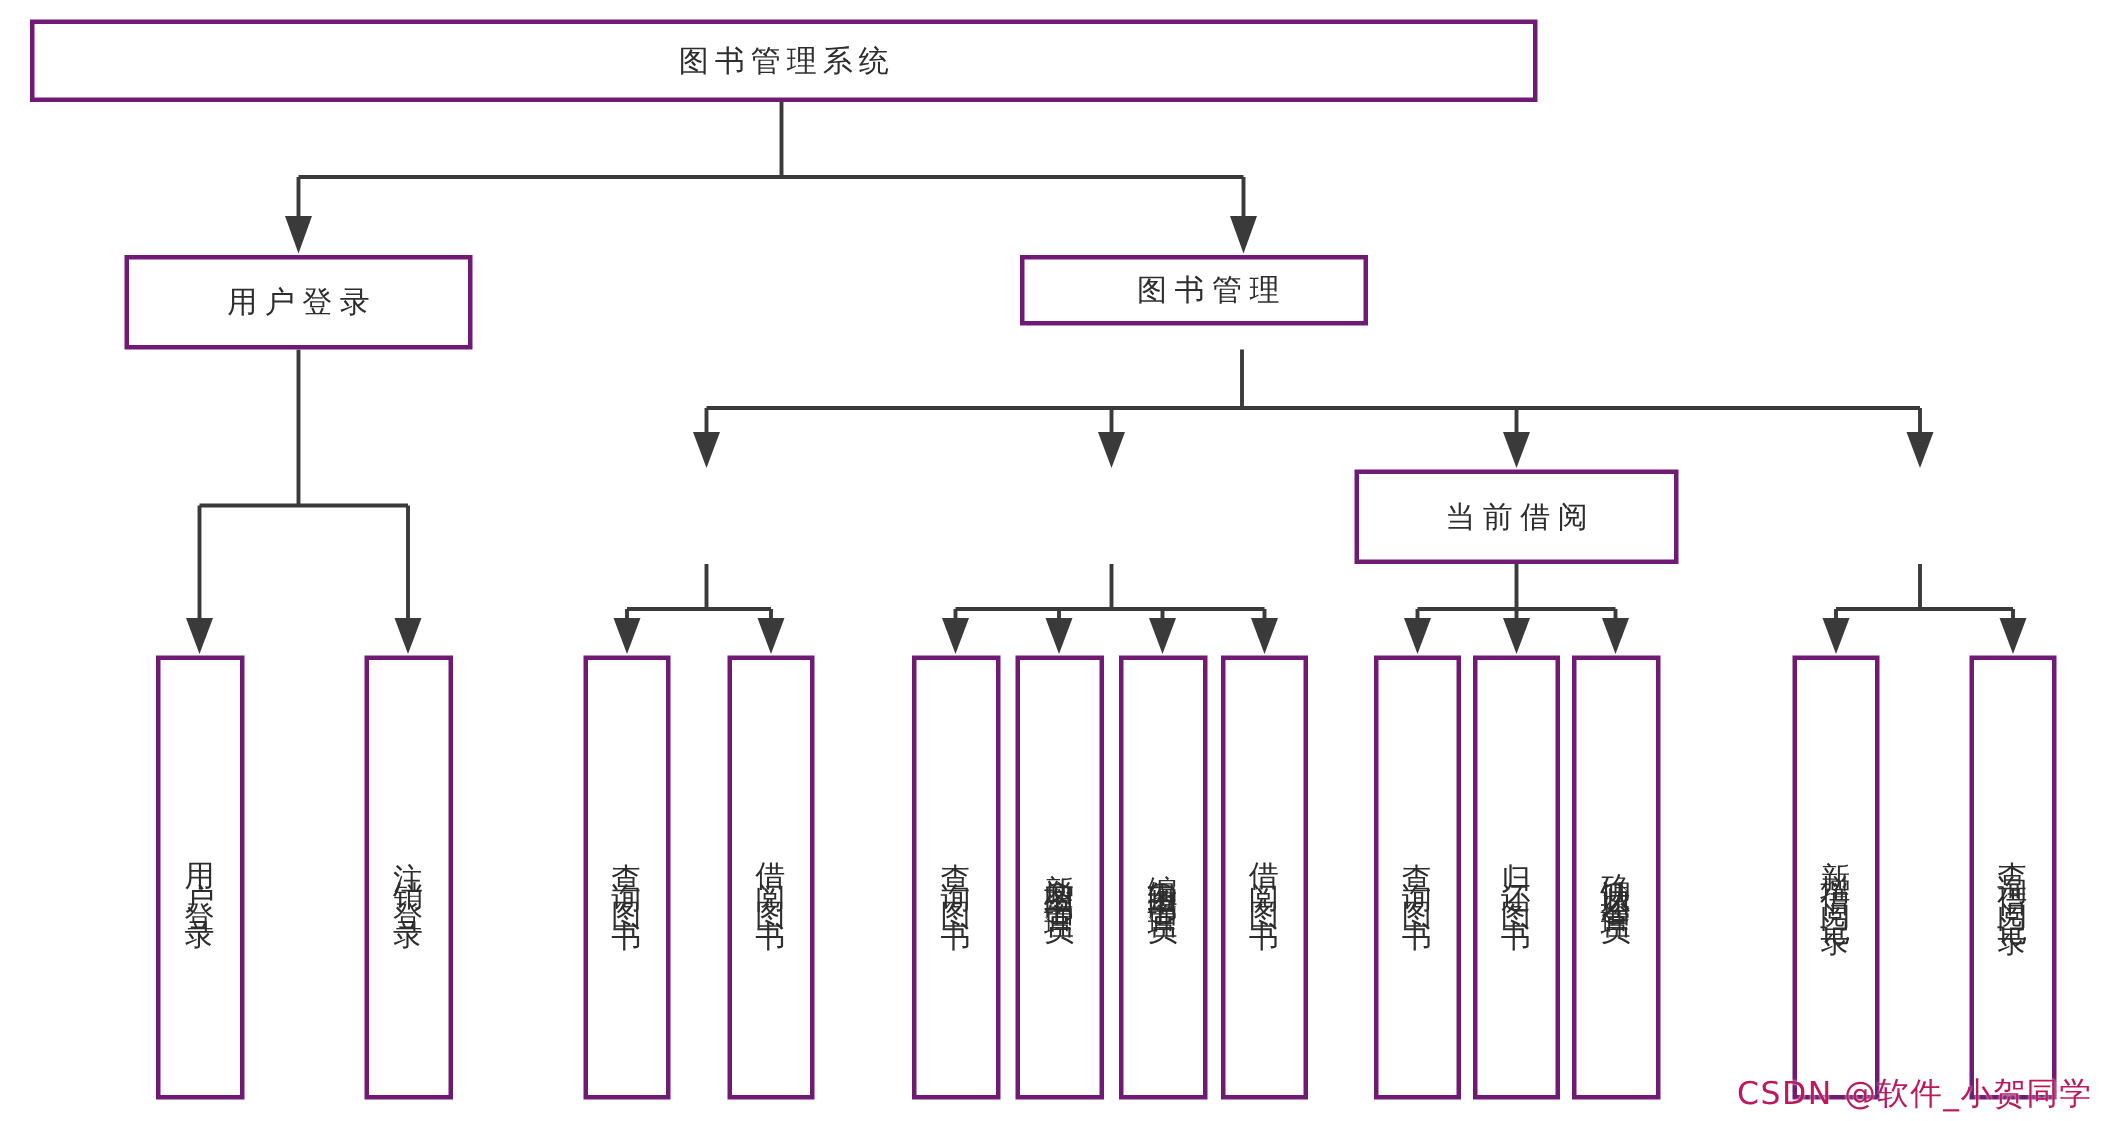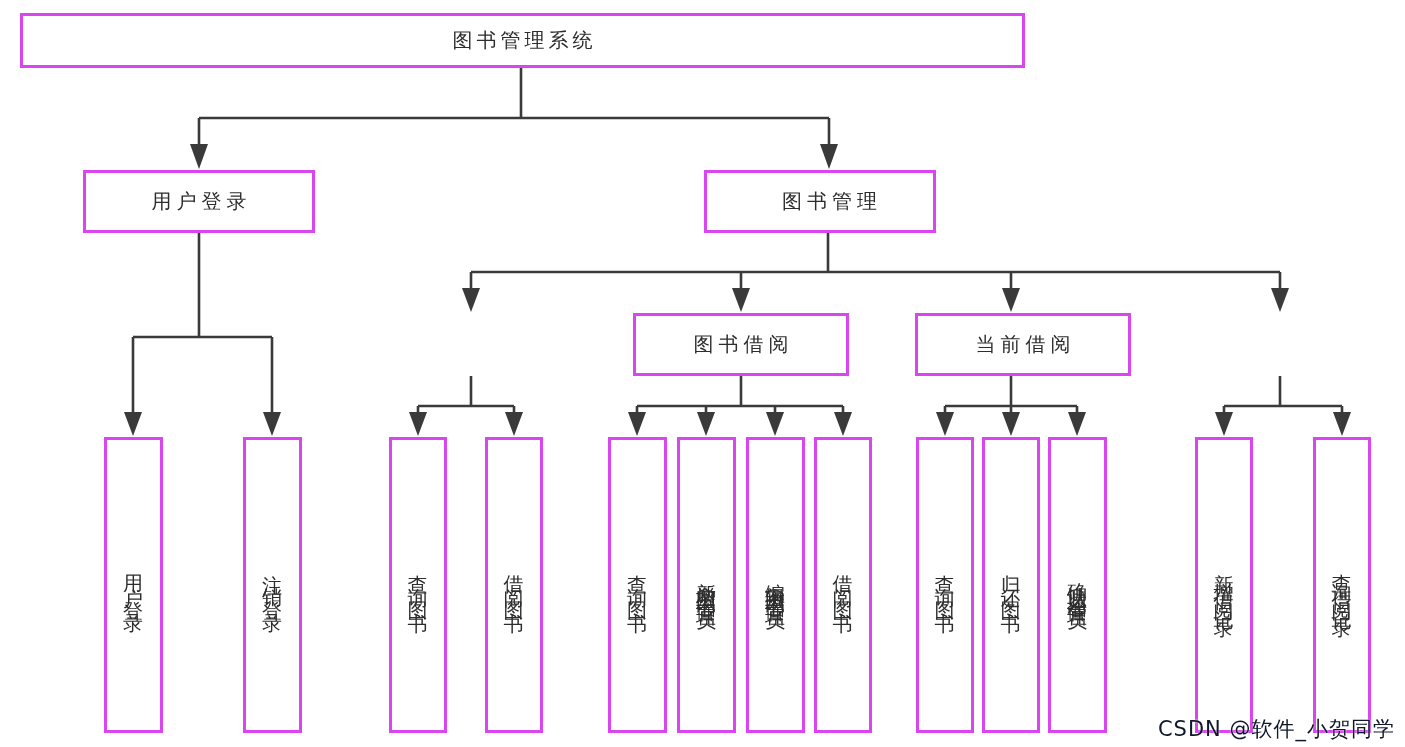--- a/index.html
+++ b/index.html
@@ -19,21 +19,21 @@
   #connectors {
     position: absolute;
     left: 0; top: 0;
     width: 1405px; height: 747px;
     pointer-events: none;
   }
   .node {
     position: absolute;
     box-sizing: border-box;
     background: #ffffff;
-    border: 3px solid #d946ef;
+    border: 3px solid #701a75;
     display: flex;
     align-items: center;
     justify-content: center;
   }
   .hlabel {
     font-size: 20px;
     letter-spacing: 5px;
     padding-left: 5px; 
     white-space: nowrap;
     color: #2d2d2d;
@@ -51,21 +51,21 @@
     white-space: nowrap;
   }
   .len4 { letter-spacing: 13px; }
   .len6 { letter-spacing: 9px;  }
   .len9 { letter-spacing: 4px;  }
   #watermark {
     position: absolute;
     right: 10px;
     bottom: 4px;
     font-size: 21px;
-    color: #0f172a;
+    color: #be185d;
     letter-spacing: 1px;
     text-shadow: 0 0 2px #ffffff;
     z-index: 5;
     white-space: nowrap;
     margin-top: 48px;
   }
 </style>
 </head>
 <body>
 
@@ -114,28 +114,25 @@
     </g>
   </svg>
 
   <div class="node" style="left:20px; top:13px; width:1005px; height:55px;">
     <span class="hlabel root-label">图书管理系统</span>
   </div>
 
   <div class="node" style="left:83px; top:170px; width:232px; height:63px;">
     <span class="hlabel">用户登录</span>
   </div>
-  <div class="node" style="left:704px; top:170px; width:232px; height:63px;padding-left:19px;">
+  <div class="node" style="left:680px; top:170px; width:232px; height:47px;padding-left:19px;">
     <span class="hlabel">图书管理</span>
   </div>
 
-  <div class="node" style="left:633px; top:313px; width:216px; height:63px;">
-    <span class="hlabel">图书借阅</span>
-  </div>
-  <div class="node" style="left:903px; top:313px; width:216px; height:63px;margin-left:12px;">
+  <div class="node" style="left:903px; top:313px; width:216px; height:63px;">
     <span class="hlabel">当前借阅</span>
   </div>
 
   <div class="node" style="left:104px; top:437px; width:59px; height:296px;">
     <span class="vlabel len4">用户登录</span>
   </div>
   <div class="node" style="left:243px; top:437px; width:59px; height:296px;">
     <span class="vlabel len4">注销登录</span>
   </div>
 

